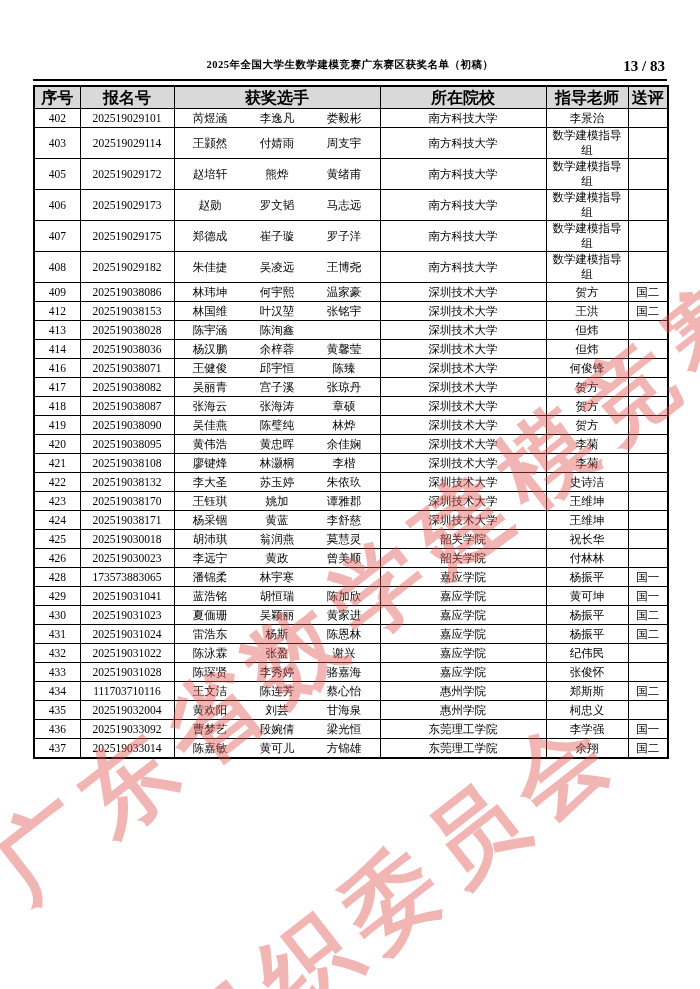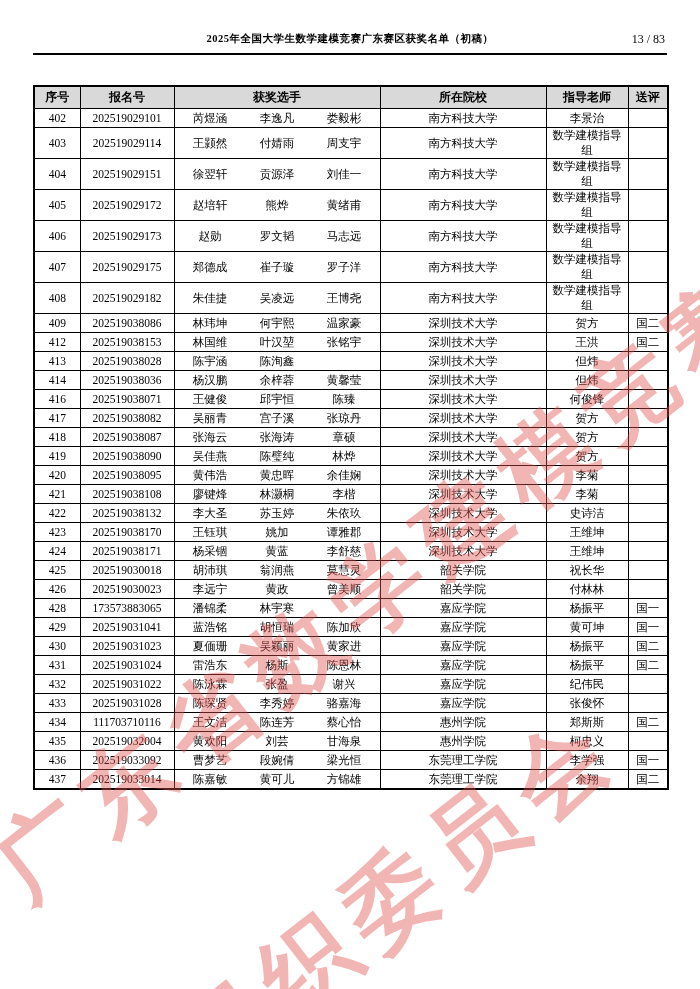--- a/index.html
+++ b/index.html
@@ -1,41 +1,41 @@
 <!DOCTYPE html>
 <html><head>
 <meta charset="utf-8">
 <style>
   html,body{margin:0;padding:0;}
   body{
     width:700px;height:989px;background:#ffffff;position:relative;overflow:hidden;
     font-family:"Liberation Serif","DejaVu Serif",serif;color:#000;
   }
   .doc-header{
-    position:absolute;top:32px;left:33px;width:634px;
+    position:absolute;top:58px;left:33px;width:634px;
     border-bottom:2px solid #000;padding-bottom:7px;
   }
   .doc-title{
     text-align:center;font-size:10.5px;font-weight:bold;letter-spacing:.5px;
   }
   .page-number{
-    position:absolute;right:2px;top:0;font-size:12px;font-weight:normal;
+    position:absolute;right:2px;top:0;font-size:15px;font-weight:bold;
   }
   table.award-table{
     position:absolute;top:85px;left:33px;width:634px;
     border-collapse:collapse;table-layout:fixed;
     border:2px solid #000;
   }
   .award-table th,.award-table td{
     border:1px solid #000;text-align:center;vertical-align:middle;
     font-size:11.5px;padding:0 2px;line-height:15px;
     overflow:hidden;white-space:normal;
   }
   .award-table th{
-    height:21px;font-weight:bold;background:#d9d9d9;font-size:12px;margin-top:24px;
+    height:21px;font-weight:bold;background:#d9d9d9;font-size:16px;margin-top:24px;
   }
   .award-table td{height:18px;}
   .members{padding:0 6px;}
   .members .mrow{display:flex;width:100%;align-items:center;}
   .members .mrow span{flex:1;text-align:center;}
   .col-no{width:46px;}
   .col-reg{width:94px;}
   .col-mem{width:206px;}
   .col-sch{width:166px;}
   .col-adv{width:82px;}
@@ -99,34 +99,20 @@
             <span>王颢然</span>
             <span>付婧雨</span>
             <span>周支宇</span>
           </div>
         </td>
         <td>南方科技大学</td>
         <td>数学建模指导组</td>
         <td></td>
       </tr>
       <tr>
-        <td>404</td>
-        <td>202519029151</td>
-        <td class="members">
-          <div class="mrow">
-            <span>徐翌轩</span>
-            <span>贡源泽</span>
-            <span>刘佳一</span>
-          </div>
-        </td>
-        <td>南方科技大学</td>
-        <td>数学建模指导组</td>
-        <td></td>
-      </tr>
-      <tr>
         <td>405</td>
         <td>202519029172</td>
         <td class="members">
           <div class="mrow">
             <span>赵培轩</span>
             <span>熊烨</span>
             <span>黄绪甫</span>
           </div>
         </td>
         <td>南方科技大学</td>

